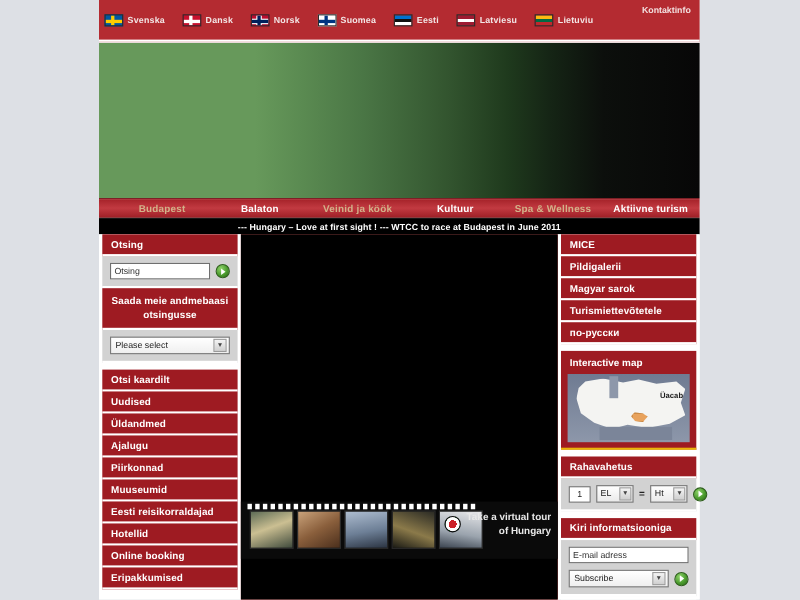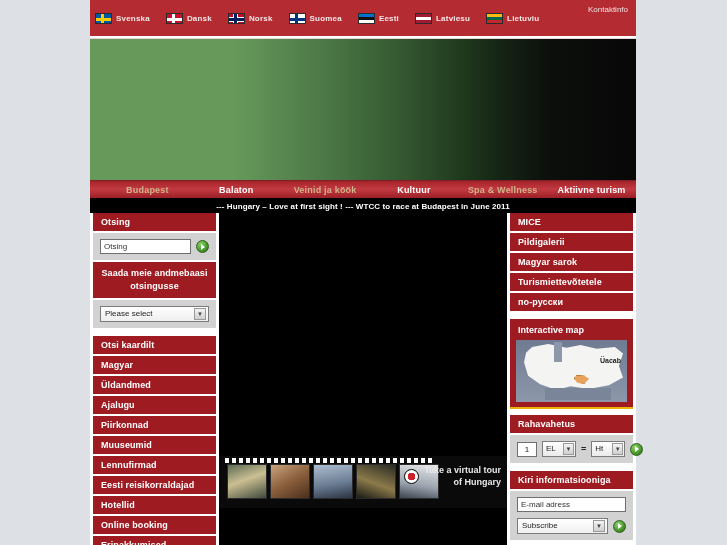--- a/index.html
+++ b/index.html
@@ -45,21 +45,21 @@
   }
   .lang .lbl {
     color: #f3e6e6;
     font-size: 8px;
     font-weight: bold;
     letter-spacing: 0.2px;
     white-space: nowrap;
   }
   .kontakt {
     position: absolute; right: 8px; top: 5px;
-    color: #f2dede; font-size: 8px; font-weight: normal;
+    color: #f2dede; font-size: 8px; font-weight: bold;
     cursor: pointer;
   }
 
   
   .f-se { background: #0058a3; }
   .f-se:before { content:""; position:absolute; left:0; top:4px; width:100%; height:3px; background:#fecc00; }
   .f-se:after  { content:""; position:absolute; left:5px; top:0; width:3px; height:100%; background:#fecc00; }
   .f-dk { background: #c8102e; }
   .f-dk:before { content:""; position:absolute; left:0; top:4px; width:100%; height:3px; background:#fff; }
   .f-dk:after  { content:""; position:absolute; left:5px; top:0; width:3px; height:100%; background:#fff; }
@@ -391,26 +391,25 @@
         </div>
         <div class="redbar head tall">Saada meie andmebaasi otsingusse</div>
         <div class="greybox">
           <div class="selectbox">
             <span>Please select</span>
             <span class="arrow">▼</span>
           </div>
         </div>
         <div class="spacer"></div>
         <div class="redbar">Otsi kaardilt</div>
-        <div class="redbar">Magyar</div>
+        <div class="redbar">Uudised</div>
         <div class="redbar">Üldandmed</div>
         <div class="redbar">Ajalugu</div>
         <div class="redbar">Piirkonnad</div>
         <div class="redbar">Muuseumid</div>
-        <div class="redbar">Lennufirmad</div>
         <div class="redbar">Eesti reisikorraldajad</div>
         <div class="redbar">Hotellid</div>
         <div class="redbar">Online booking</div>
         <div class="redbar">Eripakkumised</div>
 
       </div>
 
       <div class="col-mid">
         <div class="mid-inner">
           <div class="filmstrip">

